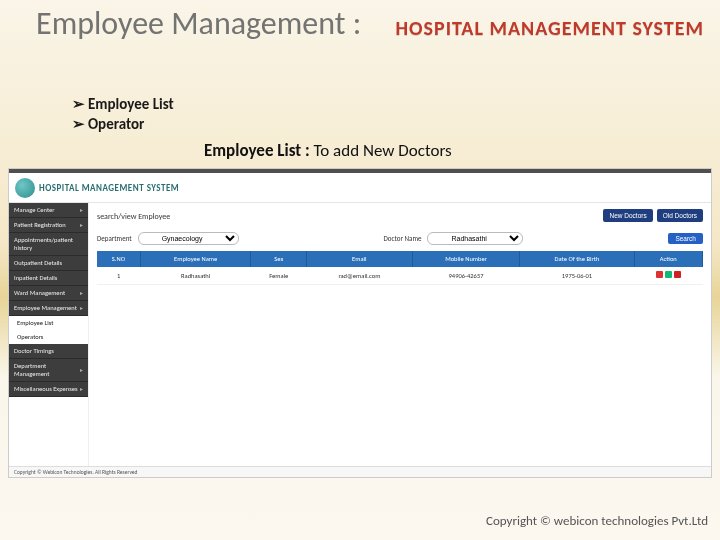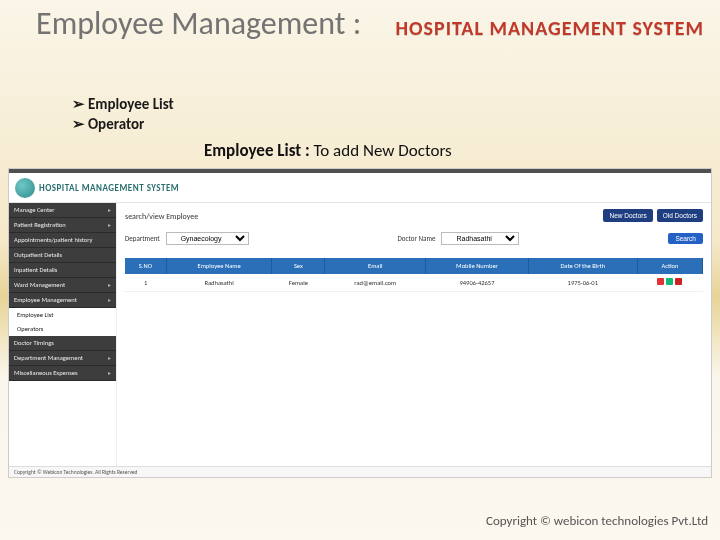--- a/index.html
+++ b/index.html
@@ -106,21 +106,21 @@
     height: 10px;
     background: #444;
     border-radius: 2px;
   }
 
   .app-body {
     display: flex;
     height: calc(100% - 44px);
   }
   .sidebar {
-    width: 108px;
+    width: 80px;
     background: #fff;
     border-right: 1px solid #eee;
   }
   .sb-item {
     display: flex;
     align-items: center;
     justify-content: space-between;
     background: #3d3d3d;
     color: #eaeaea;
     font-size: 6.5px;
@@ -162,29 +162,29 @@
     border-radius: 2px;
     cursor: pointer;
     border: none;
   }
 
   .filter-row {
     display: flex;
     align-items: center;
     gap: 6px;
     font-size: 7px;
-    margin-bottom: 9px;
+    margin-bottom: 2px;
     padding: 4px 0;
   }
   .filter-row label { color: #333; }
   .filter-row select {
     font-size: 7px;
-    padding: 1px 10px;
+    padding: 1px 19px;
     border: 1px solid #bbb;
-    border-radius: 0;
+    border-radius: 6px;
     background: #fff;
   }
   .spacer { flex: 1; }
   .btn-sm {
     background: #2560c4;
     color: #fff;
     font-size: 6.5px;
     padding: 2px 7px;
     border: none;
     border-radius: 2px;

